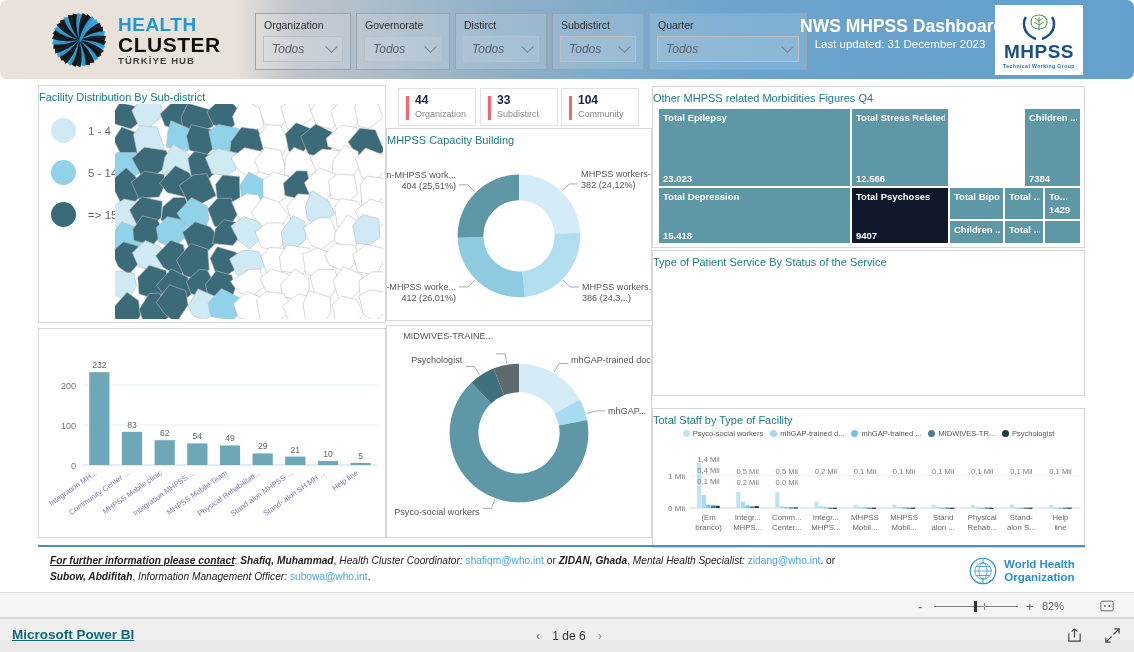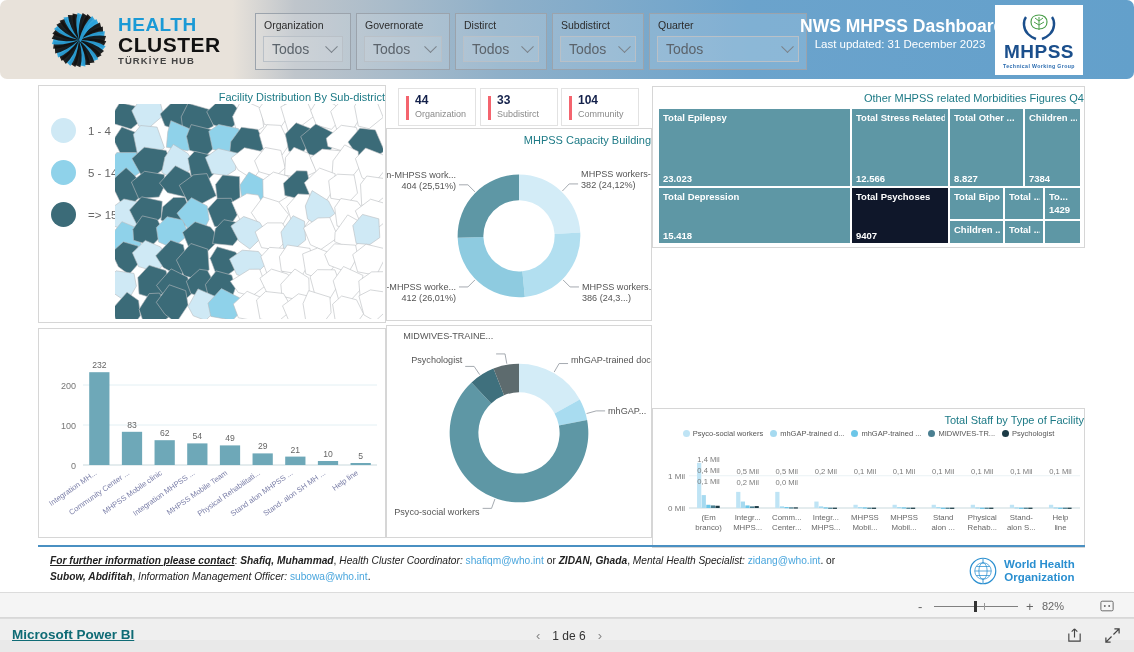--- a/index.html
+++ b/index.html
@@ -41,21 +41,21 @@
   .slicer .s-label {
     position: absolute; left: 8px; top: 5px;
     font-size: 10.5px; color: #2c2c2c;
   }
   .slicer .s-box {
     position: absolute; left: 7px; top: 22px; right: 7px; height: 26px;
     border: 1px solid #b9c0c7; background: rgba(255,255,255,0.10);
     display: flex; align-items: center; justify-content: space-between;
     padding: 0 6px 0 8px;
   }
-  .slicer .s-val { font-size: 14px; color: #5b636b; }
+  .slicer .s-val { font-size: 12px; color: #5b636b; font-style: italic; }
   .chev {
     width: 9px; height: 9px; border-right: 1.4px solid #7b838b;
     border-bottom: 1.4px solid #7b838b; transform: rotate(45deg) translate(-2px,-2px);
   }
   #sl-org  { left: 255px; width: 96px; }
   #sl-gov  { left: 356px; width: 94px; }
   #sl-dis  { left: 455px; width: 92px; }
   #sl-sub  { left: 552px; width: 92px; }
   #sl-qtr  { left: 649px; width: 158px; }
 
@@ -72,21 +72,21 @@
   }
   .mhpss-logo .m1 { font-size: 19px; font-weight: bold; color: #1b4f8c; letter-spacing: .5px; }
   .mhpss-logo .m2 { font-size: 5.2px; font-weight: bold; color: #2b6cb0; letter-spacing: .4px; }
 
   
   .card {
     position: absolute; background: #fff;
     border: 1px solid #d6d6d6;
   }
   .card-title {
-    text-align: right; font-size: 11px; color: #1d7a86; padding-top: 5px;
+    text-align: left; font-size: 11px; color: #1d7a86; padding-top: 5px;
   }
   .card-title.dark { color: #3a6a74; }
 
   
   #map { left: 38px; top: 85px; width: 348px; height: 238px; }
   .legend { position: absolute; left: 12px; top: 32px; }
   .legend-row { display: flex; align-items: center; gap: 12px; margin-bottom: 17px; }
   .legend-dot { width: 25px; height: 25px; border-radius: 50%; }
   .legend-lbl { font-size: 11.5px; color: #666; }
 
@@ -494,24 +494,20 @@
     <div class="card-title">Other MHPSS related Morbidities Figures Q4</div>
     <div id="tree-body" style="position:absolute; left:5px; top:21px; width:423px; height:136px;font-weight:bold;">
         <div class="tm" style="left: 0px; top: 0px; width: 193px; height: 79px; background: rgb(94, 151, 165);">
           <div class="tm-lbl">Total Epilepsy</div>
           <div class="tm-val">23.023</div>
         </div>
         <div class="tm" style="left: 193px; top: 0px; width: 98px; height: 79px; background: rgb(94, 151, 165);">
           <div class="tm-lbl">Total Stress Related ...</div>
           <div class="tm-val">12.566</div>
         </div>
-        <div class="tm" style="left: 291px; top: 0px; width: 75px; height: 79px; background: rgb(94, 151, 165);">
-          <div class="tm-lbl">Total Other ...</div>
-          <div class="tm-val">8.827</div>
-        </div>
         <div class="tm" style="left: 366px; top: 0px; width: 57px; height: 79px; background: rgb(94, 151, 165);">
           <div class="tm-lbl">Children ...</div>
           <div class="tm-val">7384</div>
         </div>
         <div class="tm" style="left: 0px; top: 79px; width: 193px; height: 57px; background: rgb(94, 151, 165);">
           <div class="tm-lbl">Total Depression</div>
           <div class="tm-val">15.418</div>
         </div>
         <div class="tm" style="left: 193px; top: 79px; width: 98px; height: 57px; background: #0f172a;">
           <div class="tm-lbl">Total Psychoses</div>
@@ -530,20 +526,23 @@
         <div class="tm" style="left: 291px; top: 112px; width: 55px; height: 24px; background: rgb(94, 151, 165);">
           <div class="tm-lbl">Children ...</div>
         </div>
         <div class="tm" style="left: 346px; top: 112px; width: 40px; height: 24px; background: rgb(94, 151, 165);">
           <div class="tm-lbl">Total ...</div>
         </div>
         <div class="tm" style="left: 386px; top: 112px; width: 37px; height: 24px; background: rgb(94, 151, 165);"></div>
       </div>
   </div>
 
+  <div class="card" id="svcpanel">
+    <div class="card-title">Type of Patient Service By Status of the Service</div>
+  </div>
 
   <div class="card" id="staff">
     <div class="card-title">Total Staff by Type of Facility</div>
     <div class="legend-h" id="staff-legend">
         <div class="lh-item">
           <span class="lh-dot" style="background: rgb(191, 228, 245);"></span>
           <span class="lh-txt">Psyco-social workers</span>
         </div>
         <div class="lh-item">
           <span class="lh-dot" style="background: rgb(166, 218, 240);"></span>

